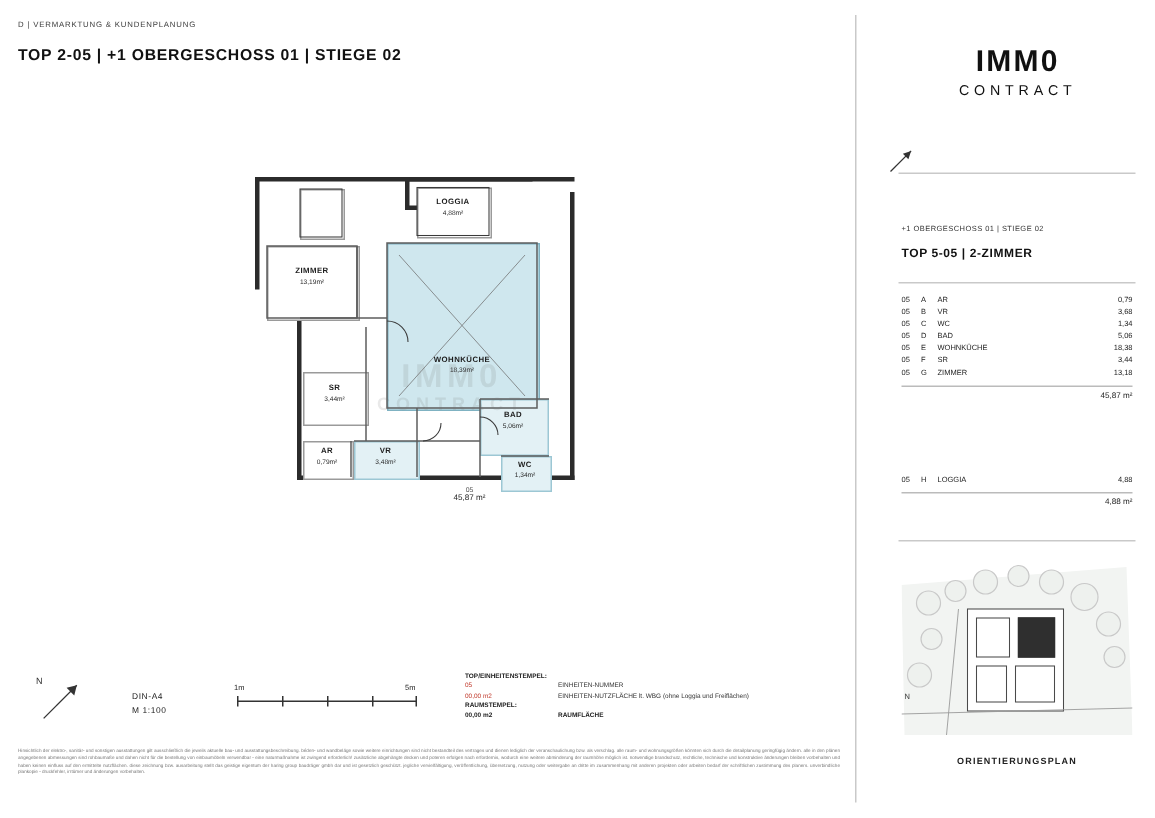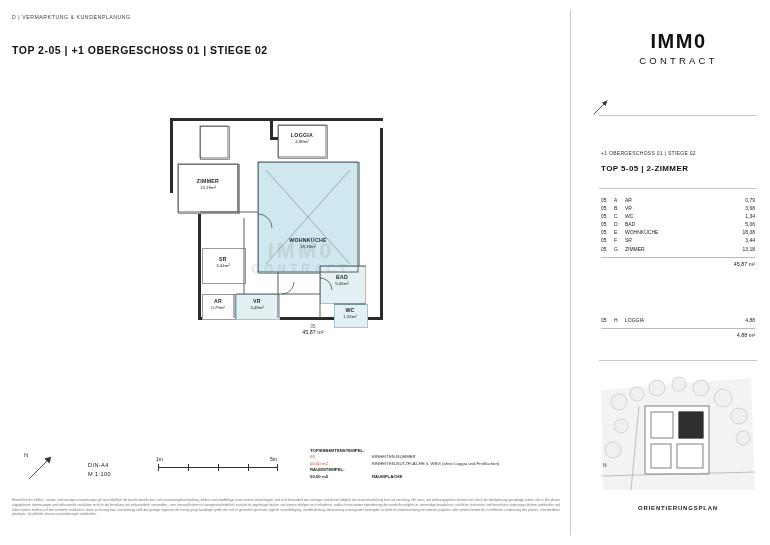--- a/index.html
+++ b/index.html
@@ -6,21 +6,21 @@
   body{
     width:770px;height:545px;background:#ffffff;
     font-family:"Liberation Sans", sans-serif;
     color:#1a1a1a;overflow:hidden;position:relative;
   }
   .page{position:absolute;inset:0;}
 
   
   .left{position:absolute;left:0;top:0;width:570px;height:545px;}
   .hdr-sub{position:absolute;left:12px;top:14px;font-size:5.2px;letter-spacing:.55px;color:#3b3b3b;}
-  .hdr-title{position:absolute;left:12px;top:31px;font-size:10.5px;font-weight:bold;letter-spacing:.5px;color:#111;margin-top:13px;}
+  .hdr-title{position:absolute;left:12px;top:31px;font-size:10.5px;font-weight:bold;letter-spacing:.5px;color:#111;}
 
   
   .vsep{position:absolute;left:570px;top:10px;width:1px;height:525px;background:#c9c9c9;}
 
   
   .plan{position:absolute;left:170px;top:118px;width:250px;height:250px;}
   .wall{position:absolute;background:#2b2b2b;}
   .room{position:absolute;background:#cfe7ee;border:.6px solid #7fb2c2;}
   .room.white{background:#ffffff;border:.6px solid #9a9a9a;}
   .room.pale{background:#e3f1f5;border:.6px solid #9cc7d4;}

